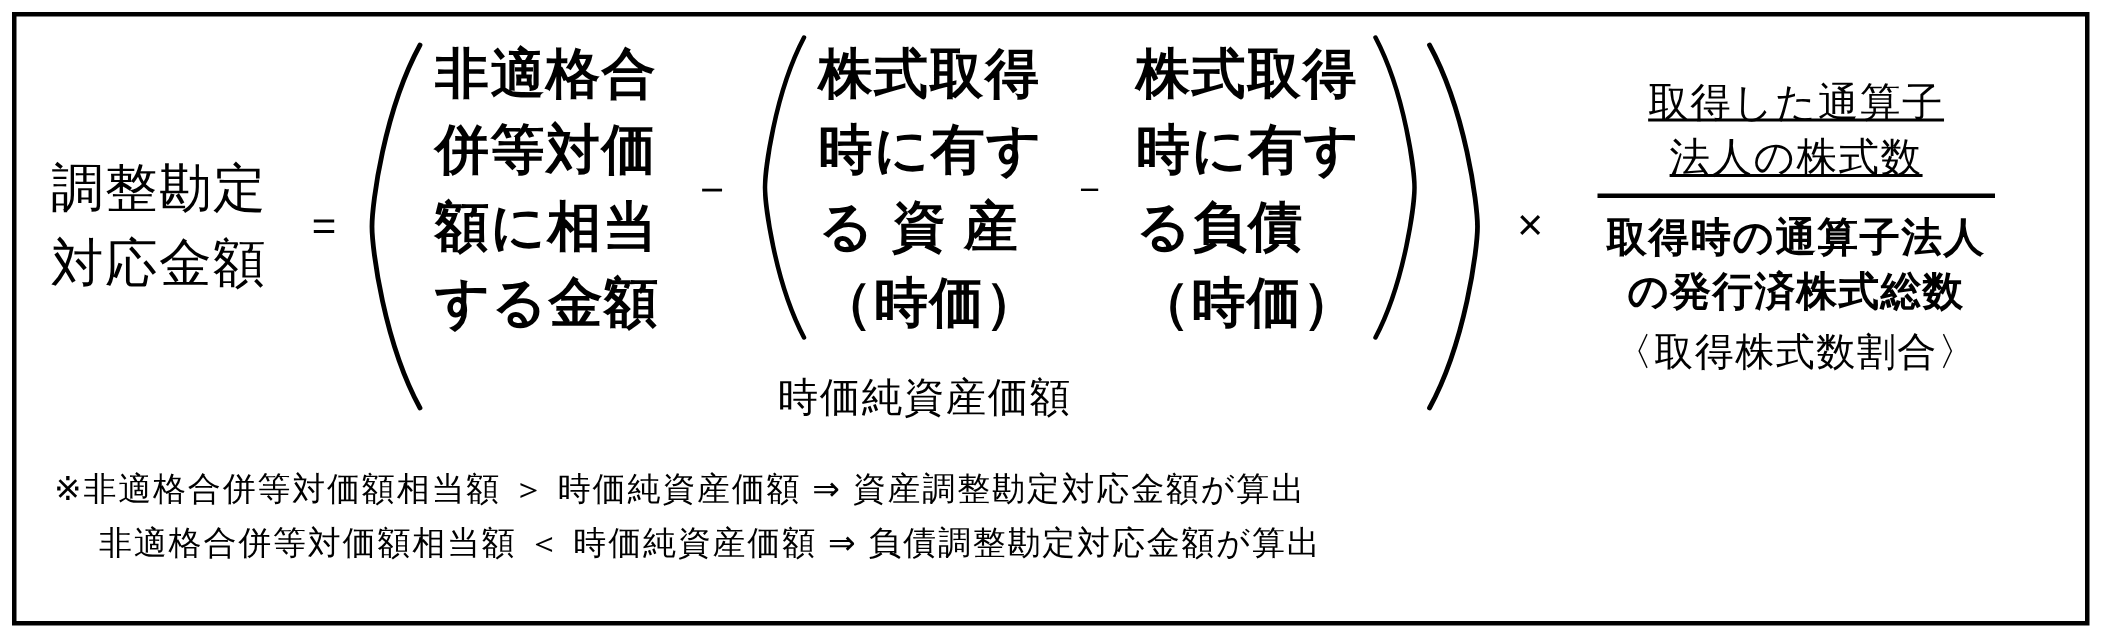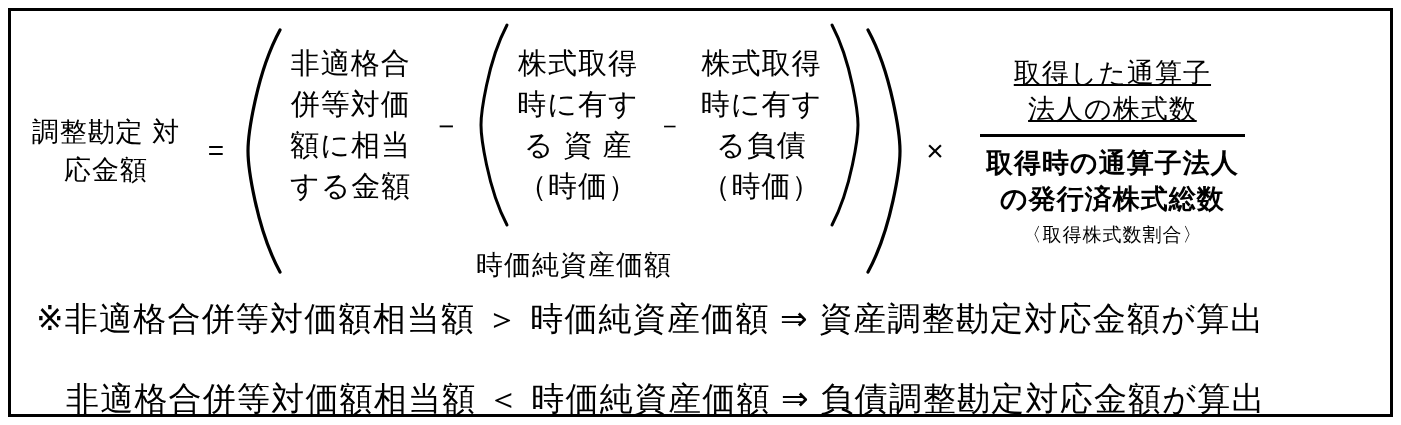--- a/index.html
+++ b/index.html
@@ -34,21 +34,21 @@
     top: 16px;
     width: 1355px;
     height: 270px;
     display: flex;
     align-items: center;
     justify-content: flex-start;
   }
   .lhs {
     width: 168px;
     text-align: center;
-    font-size: 27px;
+    font-size: 35px;
     line-height: 1.42;
     letter-spacing: 1px;
   }
   .eq {
     width: 52px;
     text-align: center;
     font-size: 28px;
   }
   .op {
     width: 58px;
@@ -79,26 +79,27 @@
     display: flex;
     align-items: center;
     flex-direction: column;
     justify-content: center;
   }
   .row-inner {
     display: flex;
     align-items: center;
   }
   .block {
-    text-align: center;
-    font-size: 29px;
+    text-align: left;
+    font-size: 36px;
     line-height: 1.42;
     letter-spacing: 1px;
     white-space: pre-line;
     padding: 0 6px;
+    font-weight: bold;
   }
   .block.spaced {
     letter-spacing: 1px;
   }
   .caption-under {
     margin-top: 16px;
     font-size: 27px;
     letter-spacing: 1px;
   }
   
@@ -119,39 +120,38 @@
     background: #000;
     width: 100%;
   }
   .frac-den {
     padding: 8px 6px 0 6px;
     white-space: pre-line;
     font-weight: bold;
   }
   .frac-note {
     margin-top: 4px;
-    font-size: 19px;
+    font-size: 26px;
     letter-spacing: 1px;
   }
   
   .notes {
     position: absolute;
     left: 36px;
-    top: 292px;
+    top: 308px;
     width: 1330px;
-    font-size: 33px;
+    font-size: 22px;
     line-height: 1.62;
     letter-spacing: 1.2px;
   }
   .note-line {
     white-space: pre;
   }
   .note-line.indent {
     padding-left: 30px;
-    margin-top: 27px;
   }
 </style>
 </head>
 <body>
 
 <div id="figure">
   <div class="frame"></div>
 
   <div class="formula">
 

